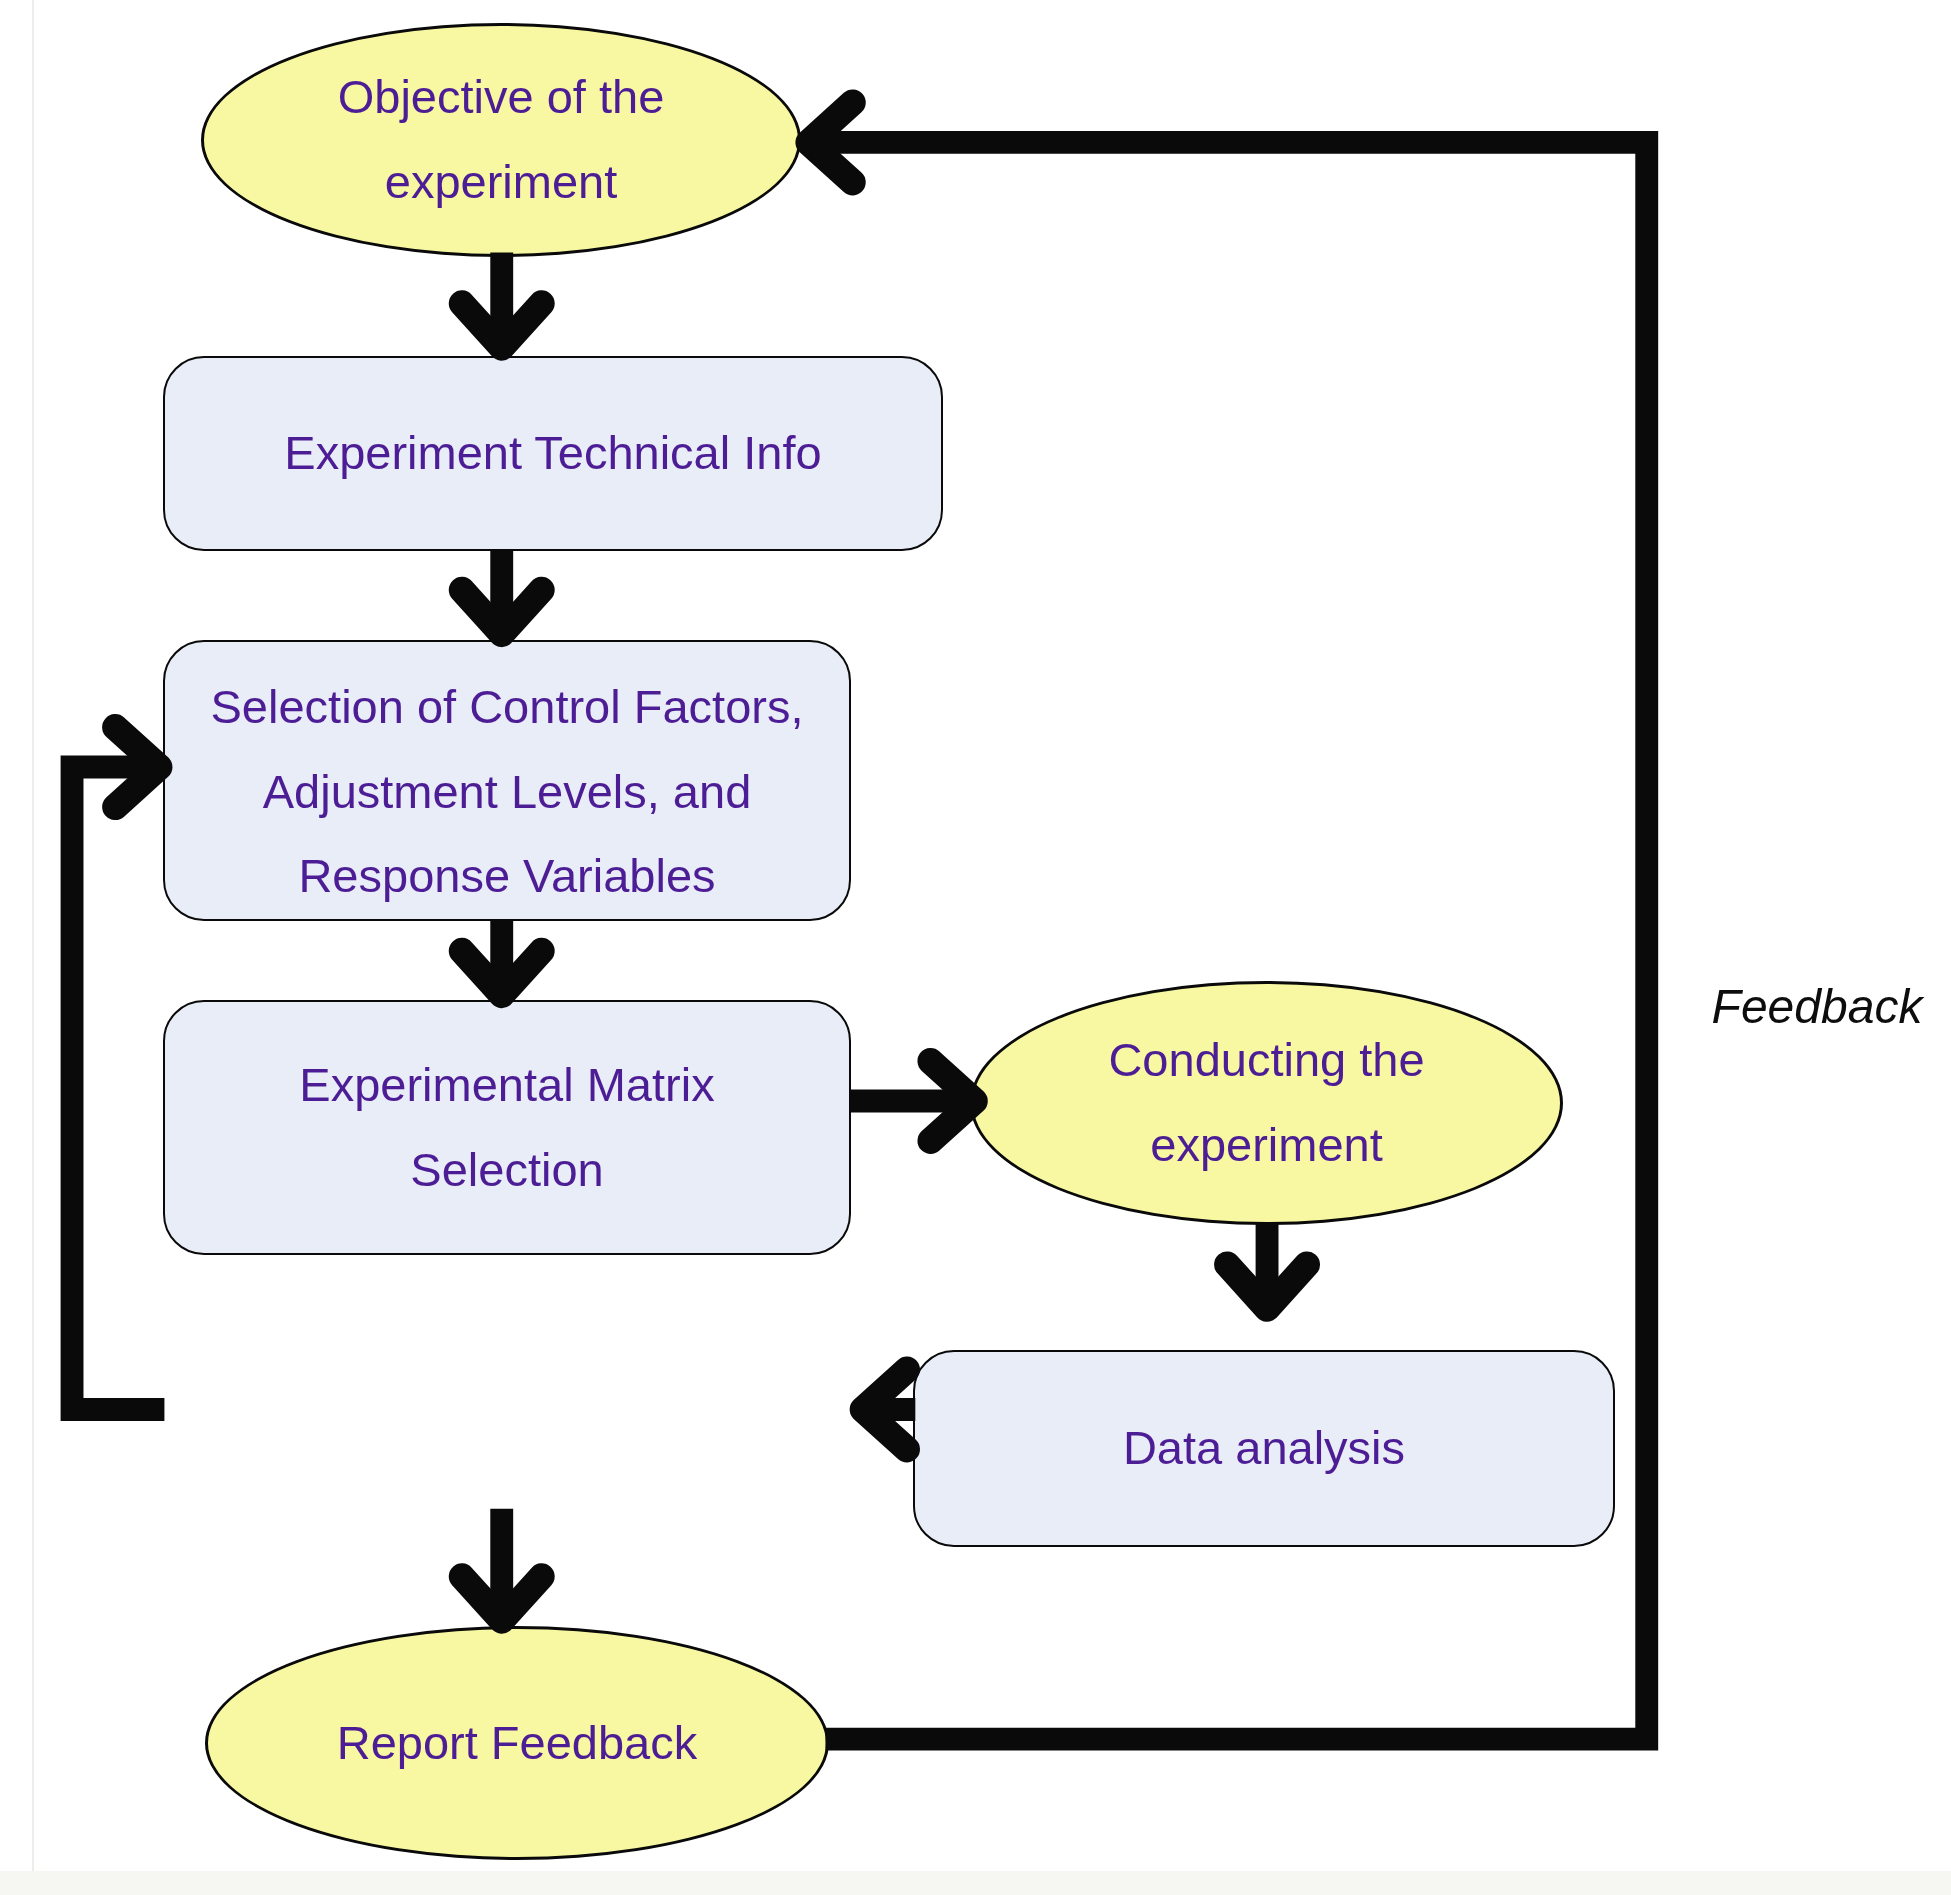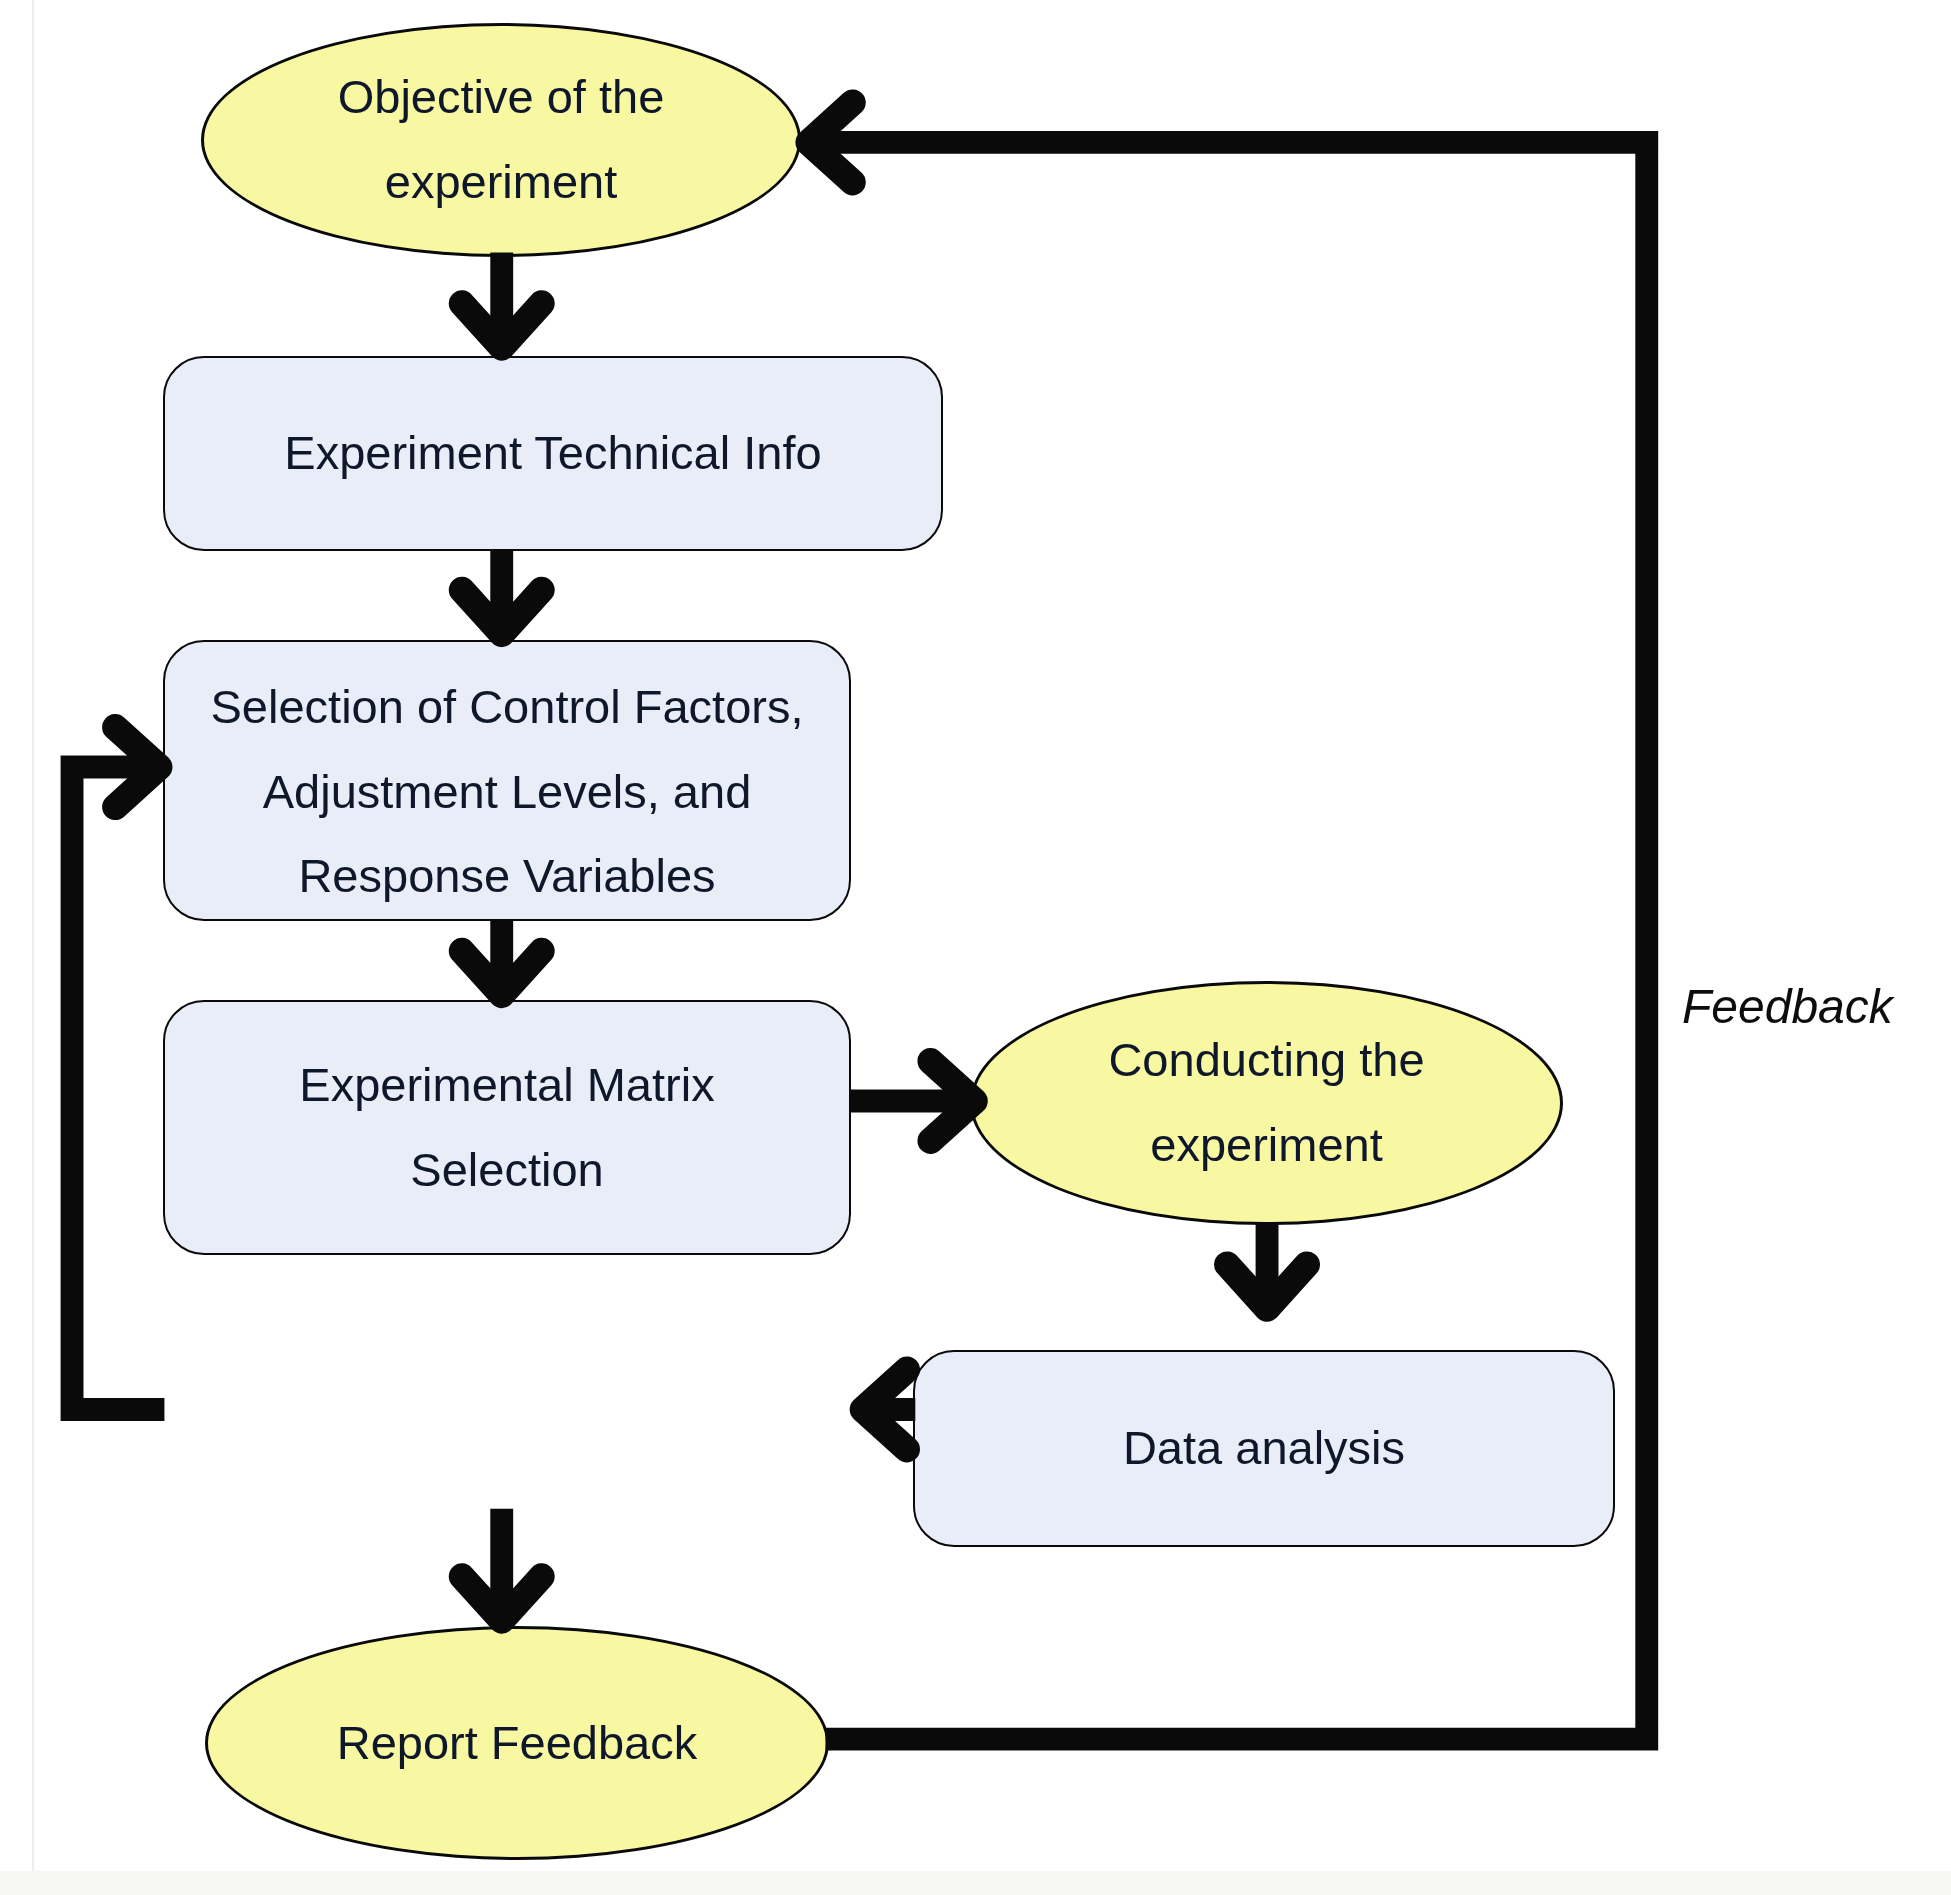--- a/index.html
+++ b/index.html
@@ -32,21 +32,21 @@
   }
   .node {
     position: absolute;
     box-sizing: border-box;
     display: flex;
     align-items: center;
     justify-content: center;
     text-align: center;
     font-size: 47px;
     line-height: 1.8;
-    color: #0f172a;
+    color: #4c1d95;
     z-index: 1;
   }
   .node span { display: inline-block; }
   .process {
     background: var(--process-fill, #e9edf7);
     border: 2.5px solid var(--line, #000);
     border-radius: 41px;
   }
   .ellipse {
     background: var(--ellipse-fill, #f8f8a2);
@@ -69,21 +69,21 @@
     position: absolute;
     left: 0; top: 0;
     width: 1951px; height: 1896px;
     z-index: 2;
     pointer-events: none;
   }
   .label-feedback {
     position: absolute;
     left: 1682px; top: 979px;
     width: 270px;
-    text-align: left;
+    text-align: center;
     font-size: 48px;
     font-style: italic;
     color: #0d0d0d;
     z-index: 1;
   }
 </style>
 </head>
 <body>
 
 <div class="canvas">

